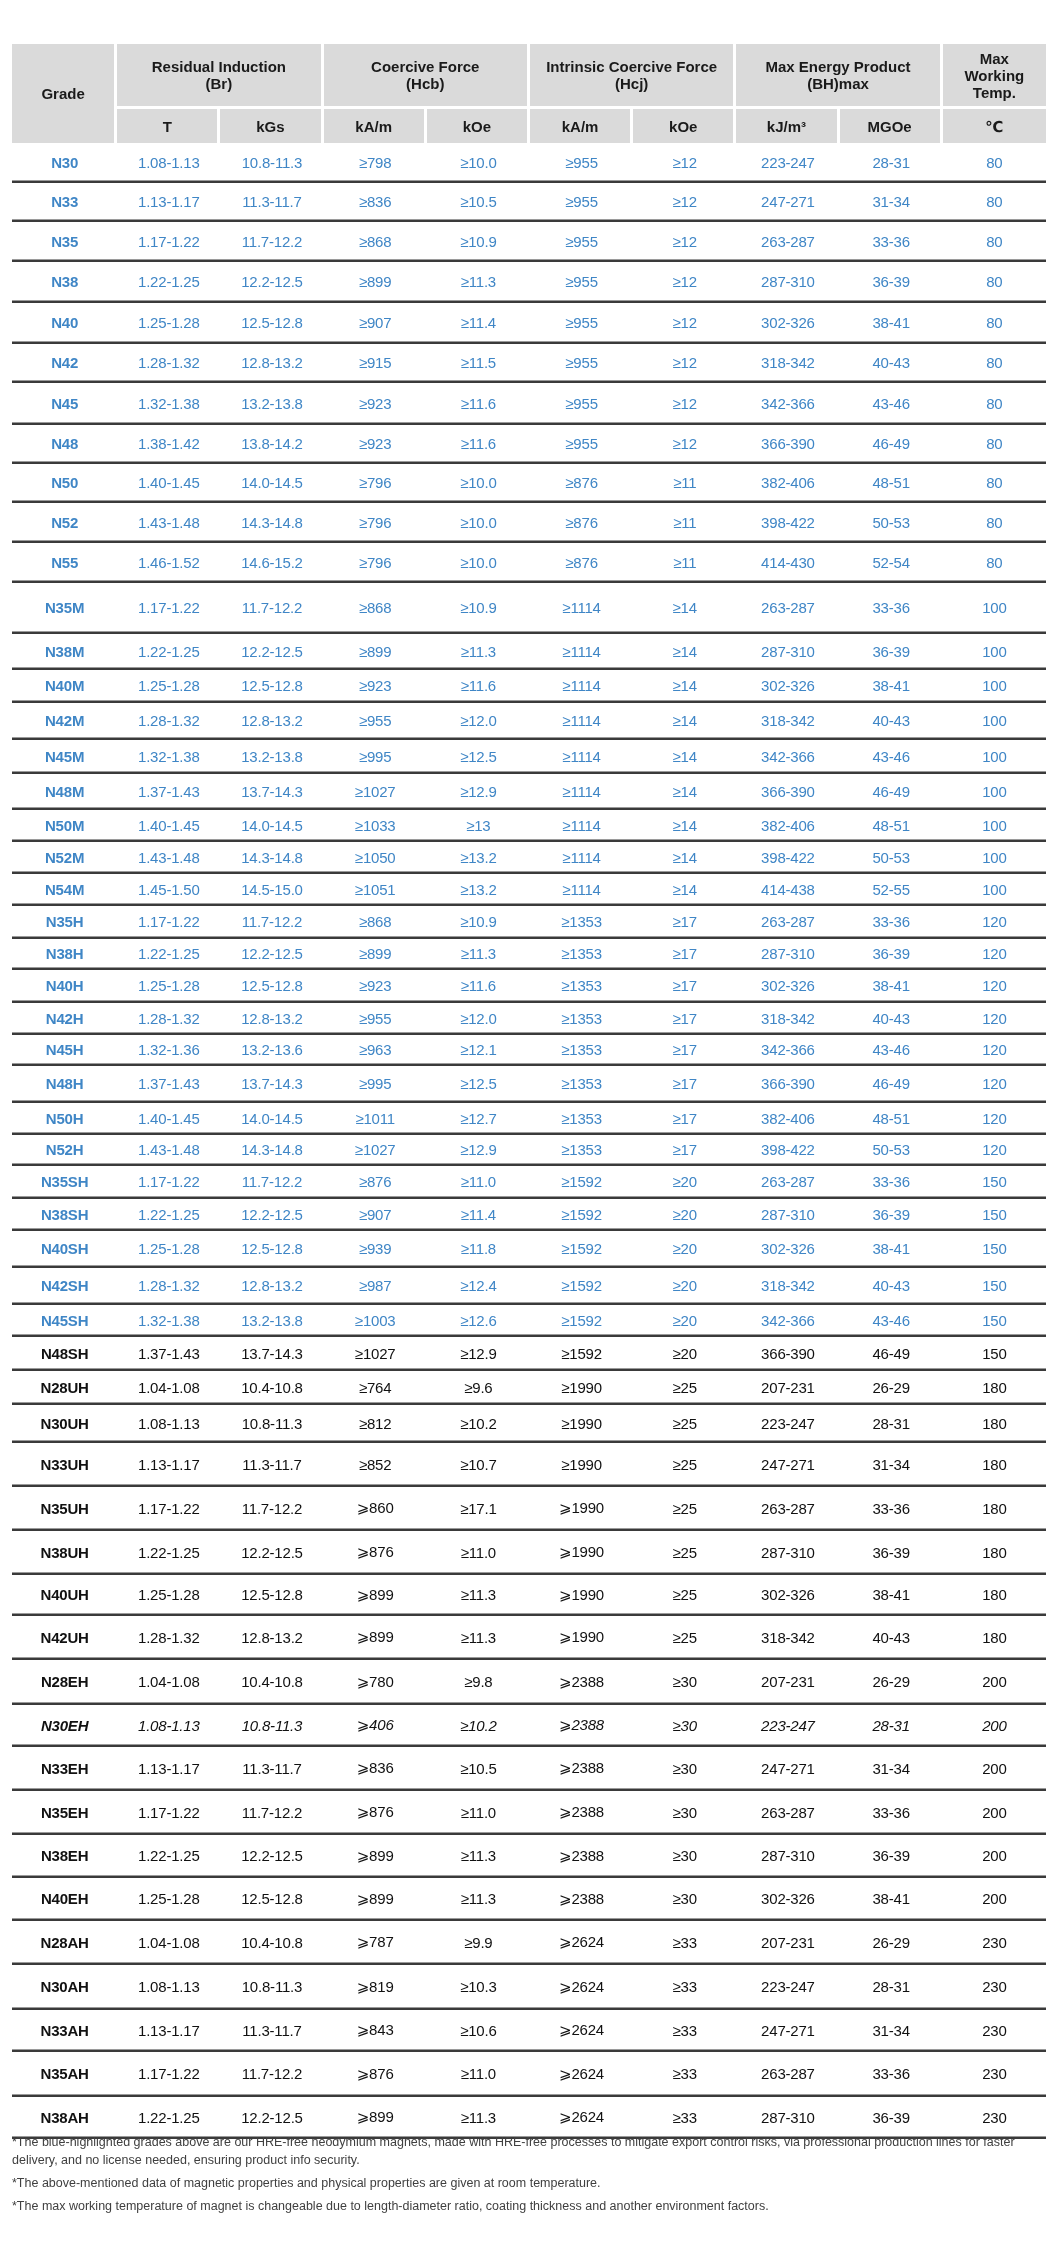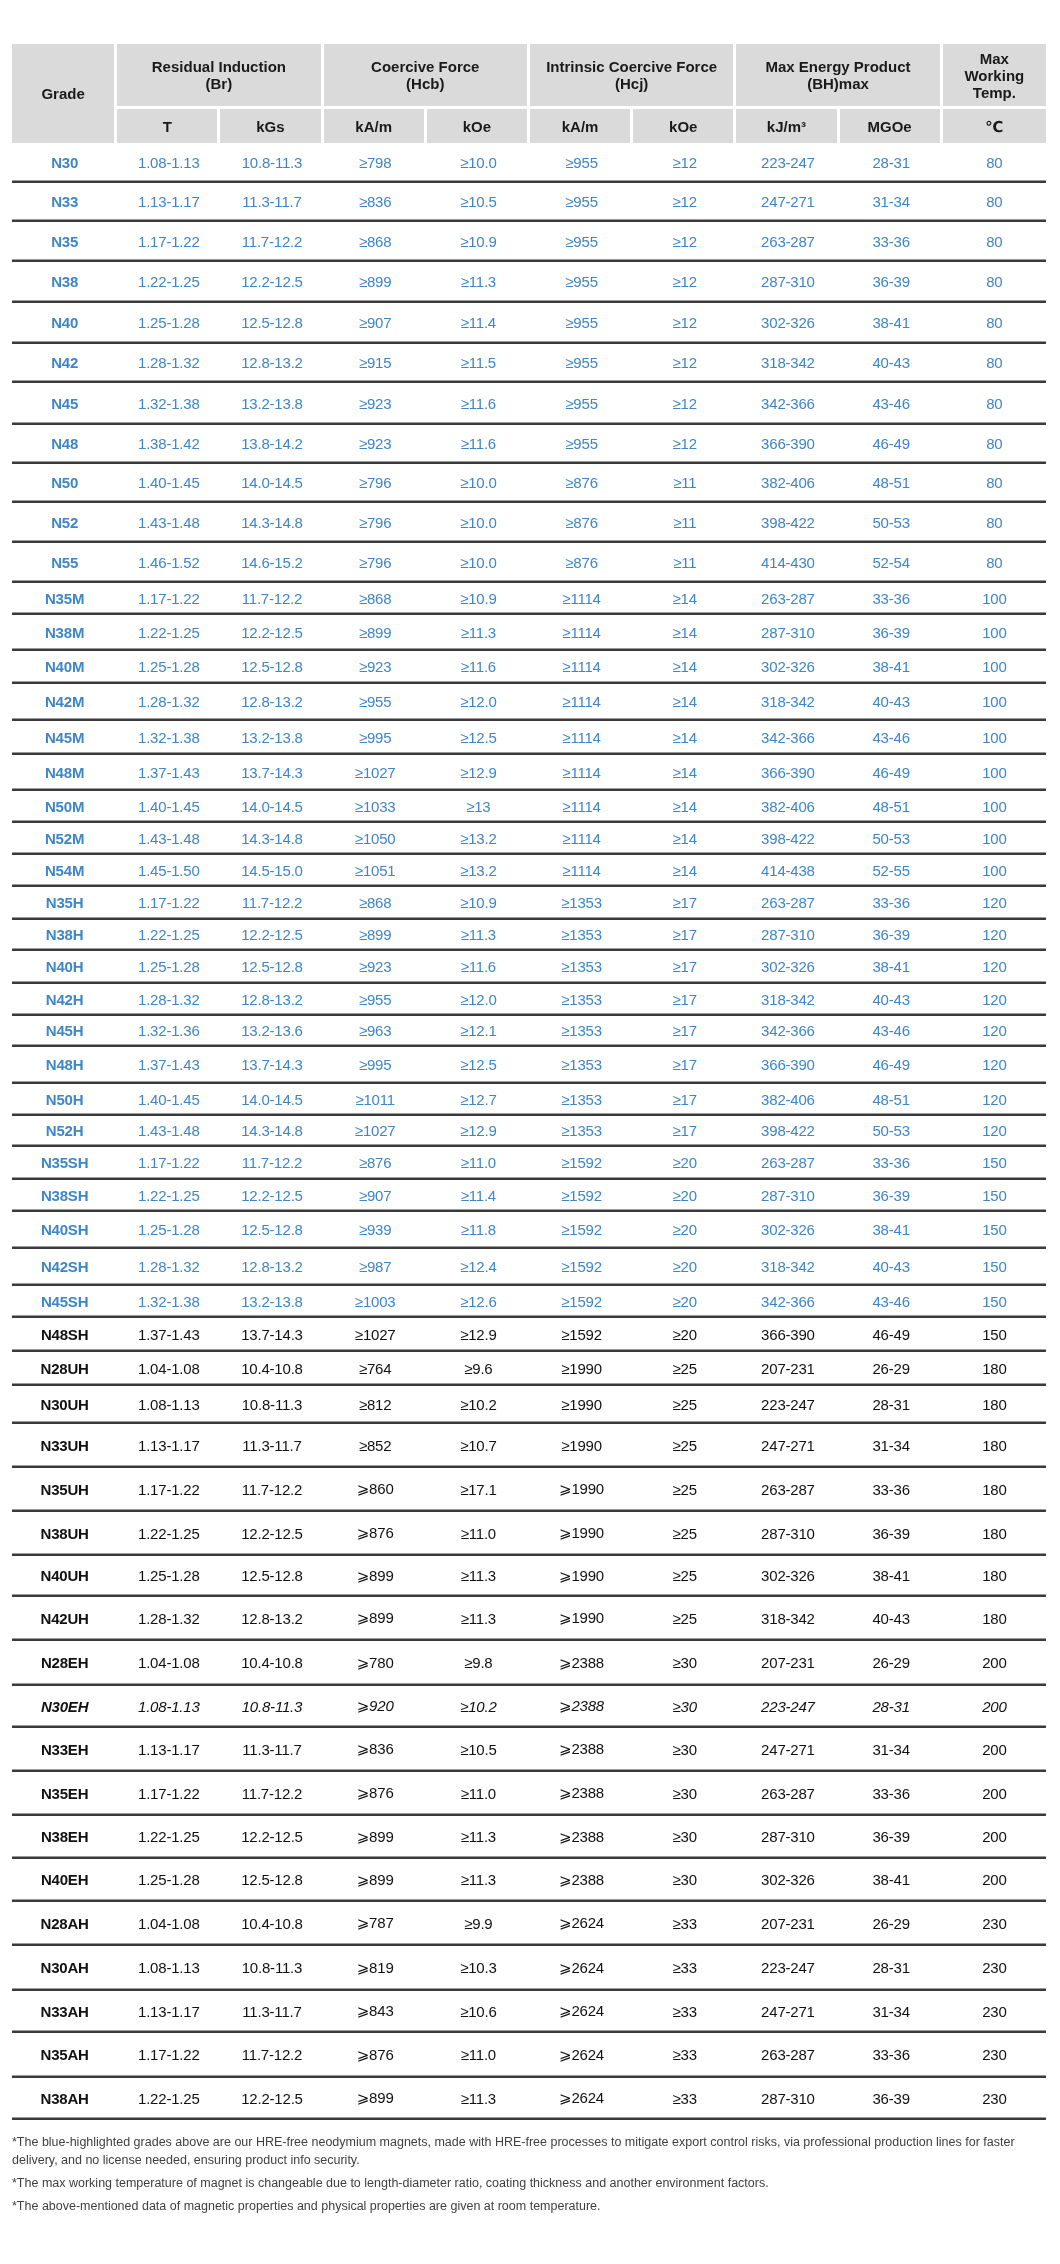--- a/index.html
+++ b/index.html
@@ -211,21 +211,21 @@
           <td>1.46-1.52</td>
           <td>14.6-15.2</td>
           <td>≥796</td>
           <td>≥10.0</td>
           <td>≥876</td>
           <td>≥11</td>
           <td>414-430</td>
           <td>52-54</td>
           <td>80</td>
         </tr>
-        <tr class="blue" style="height: 32px; margin-top: 48px;">
+        <tr class="blue" style="height: 51px; margin-top: 48px;">
           <td class="grade">N35M</td>
           <td>1.17-1.22</td>
           <td>11.7-12.2</td>
           <td>≥868</td>
           <td>≥10.9</td>
           <td>≥1114</td>
           <td>≥14</td>
           <td>263-287</td>
           <td>33-36</td>
           <td>100</td>
@@ -587,21 +587,21 @@
           <td>⩾2388</td>
           <td>≥30</td>
           <td>207-231</td>
           <td>26-29</td>
           <td>200</td>
         </tr>
         <tr class="black" style="height: 42px; font-style: italic;">
           <td class="grade">N30EH</td>
           <td>1.08-1.13</td>
           <td>10.8-11.3</td>
-          <td>⩾920</td>
+          <td>⩾406</td>
           <td>≥10.2</td>
           <td>⩾2388</td>
           <td>≥30</td>
           <td>223-247</td>
           <td>28-31</td>
           <td>200</td>
         </tr>
         <tr class="black" style="height: 44px;">
           <td class="grade">N33EH</td>
           <td>1.13-1.17</td>
@@ -709,15 +709,15 @@
           <td>287-310</td>
           <td>36-39</td>
           <td>230</td>
         </tr>
       </tbody>
   </table>
 </div>
 
 <div class="notes">
   <p>*The blue-highlighted grades above are our HRE-free neodymium magnets, made with HRE-free processes to mitigate export control risks, via professional production lines for faster delivery, and no license needed, ensuring product info security.</p>
+  <p>*The above-mentioned data of magnetic properties and physical properties are given at room temperature.</p>
   <p>*The max working temperature of magnet is changeable due to length-diameter ratio, coating thickness and another environment factors.</p>
-  <p>*The above-mentioned data of magnetic properties and physical properties are given at room temperature.</p>
 </div>
 
 </body></html>

